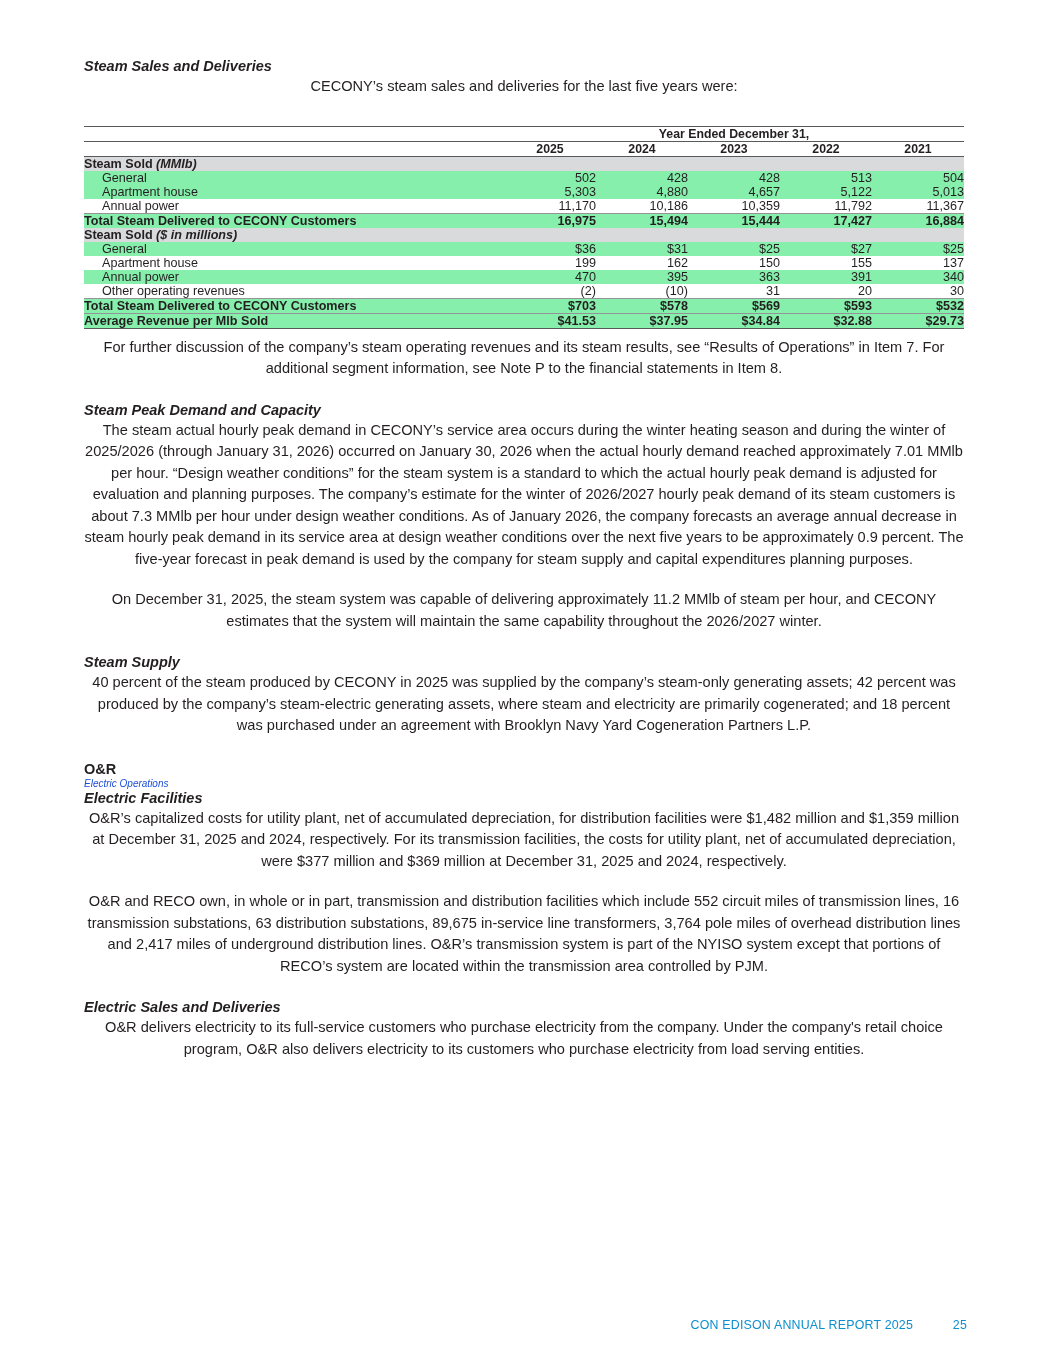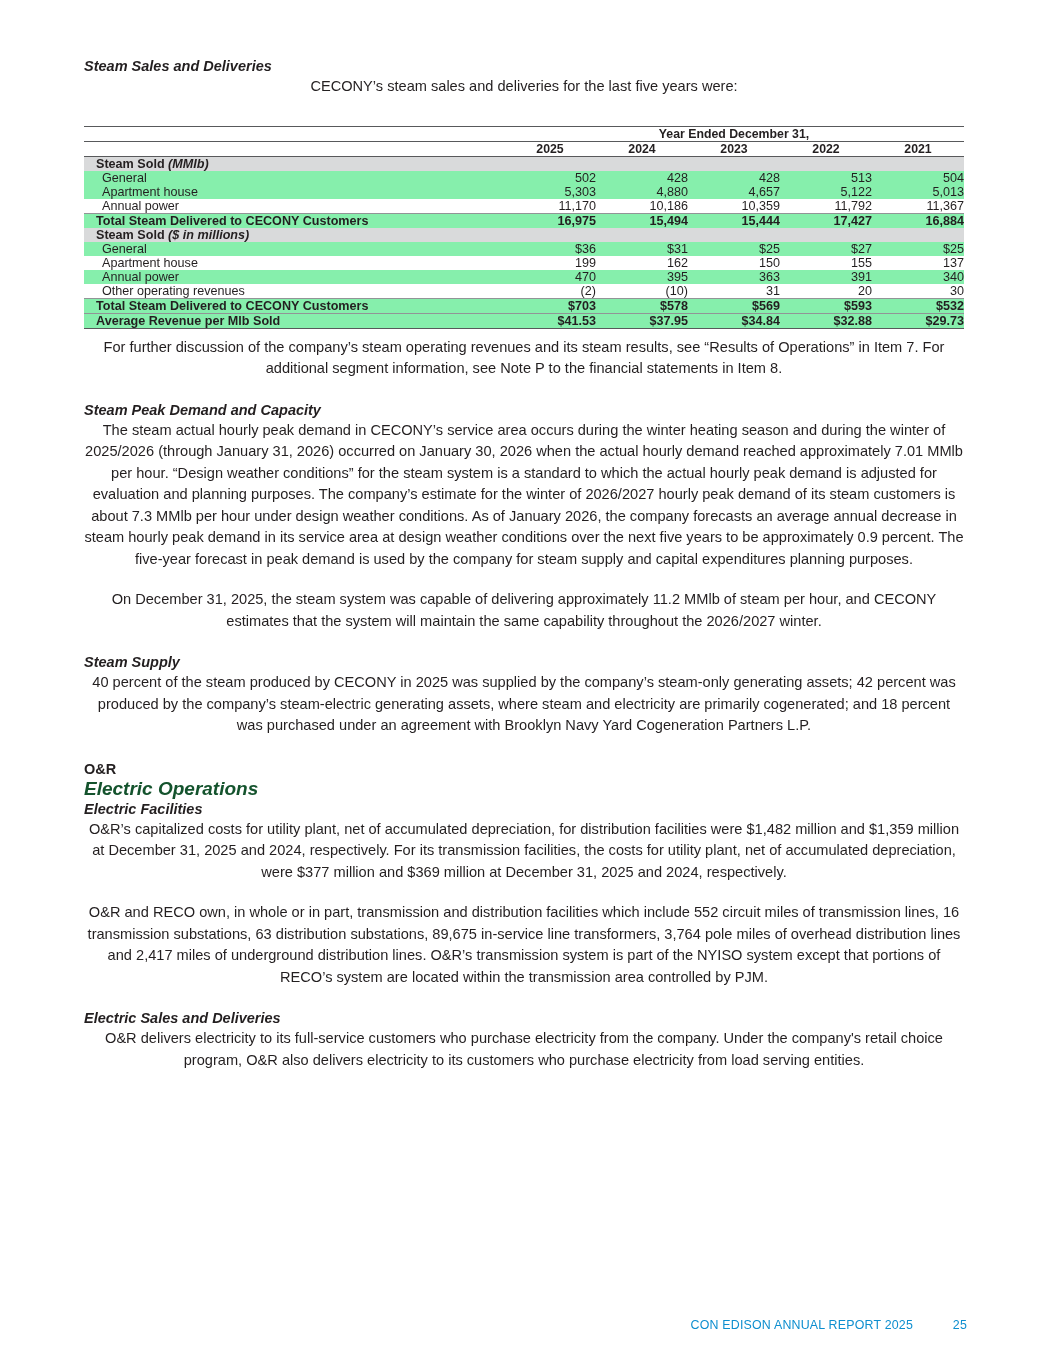--- a/index.html
+++ b/index.html
@@ -28,25 +28,25 @@
     margin: 0 0 2px 0;
     color: #231f20;
   }
   .h-bold {
     font-size: 14.5px;
     font-weight: bold;
     margin: 0 0 1px 0;
     color: #231f20;
   }
   .h-accent {
-    font-size: 19px;
-    font-weight: bold;
+    font-size: 10px;
+    font-weight: normal;
     font-style: italic;
     margin: 0 0 1px 0;
-    color: #14532d;
+    color: #1d4ed8;
   }
   p.body {
     font-size: 14.6px;
     line-height: 21.5px;
     margin: 0 0 0 0;
     text-align: center;
   }
   p.gap {
     margin-top: 19px;
   }
@@ -85,21 +85,21 @@
   .yr-row td {
     border-bottom: 1.3px solid #58595b;
   }
   tr.shade td { background: #86efac; }
   tr.sub td { background: #d9dadb; }
   td.lbl {
     padding: 5px 0 5px 4px;
     font-size: 12.6px;
   }
   td.lbl.indent { padding-left: 18px; }
-  td.lbl.bold { font-weight: bold; padding-left: 12px; }
+  td.lbl.bold { font-weight: bold; }
   td.lbl i { font-style: italic; }
   td.num {
     text-align: right;
     padding: 5px 16px 5px 0;
     font-size: 12.6px;
   }
   td.num.bold { font-weight: bold; }
   tr.totrow td {
     border-top: 1px solid #929497;
   }

